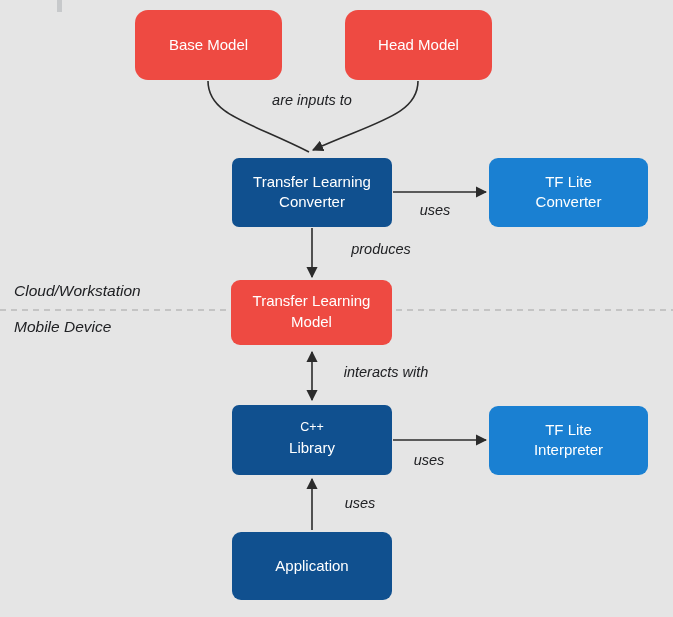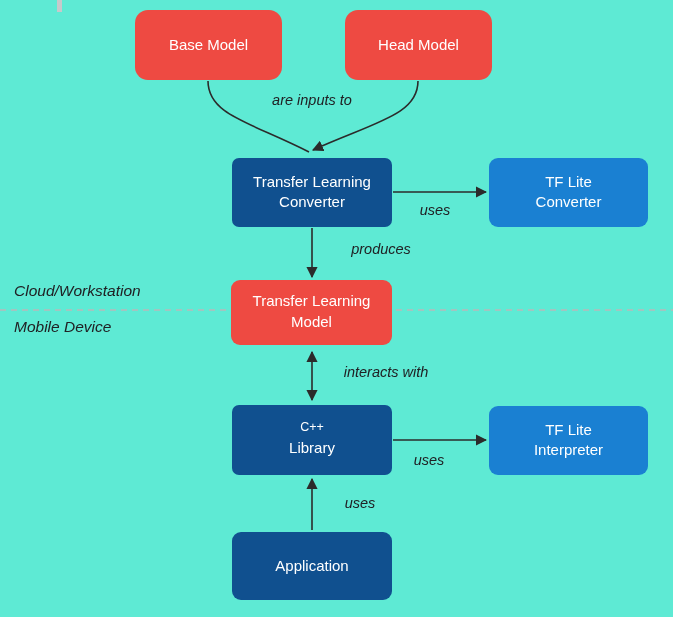--- a/index.html
+++ b/index.html
@@ -10,21 +10,21 @@
   body {
     font-family: "Liberation Sans", sans-serif;
     width: 673px;
     height: 617px;
     overflow: hidden;
   }
   #diagram-root {
     position: relative;
     width: 673px;
     height: 617px;
-    background: #5eead4;
+    background: #e5e5e5;
   }
   svg.canvas {
     position: absolute;
     top: 0;
     left: 0;
     width: 673px;
     height: 617px;
   }
   .node-label {
     font-family: "Liberation Sans", sans-serif;

